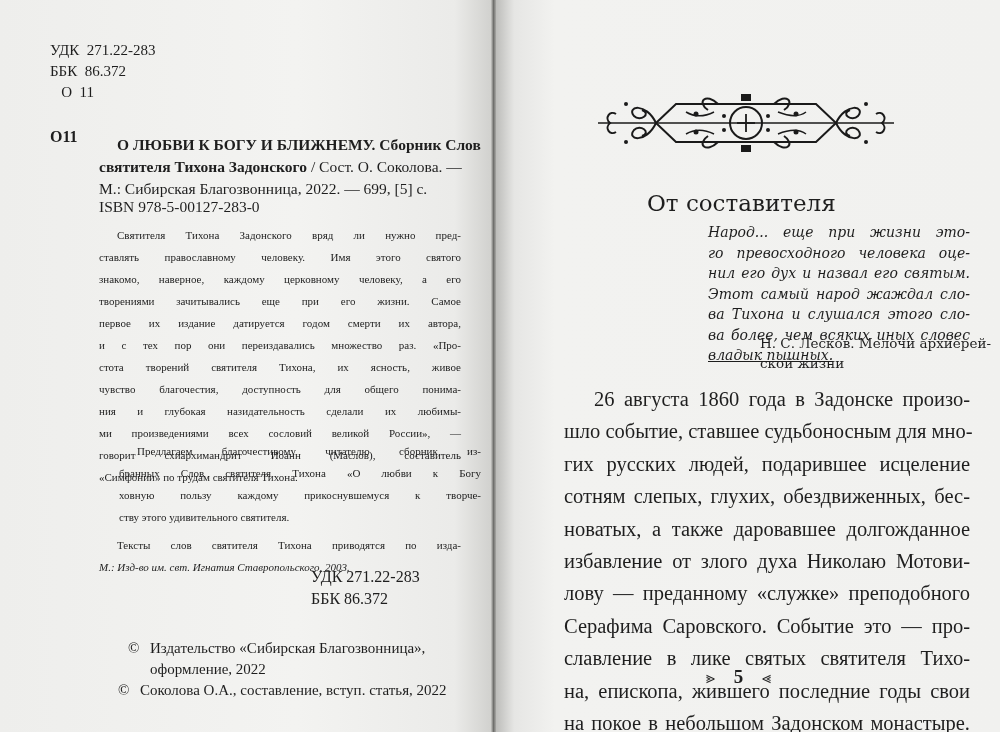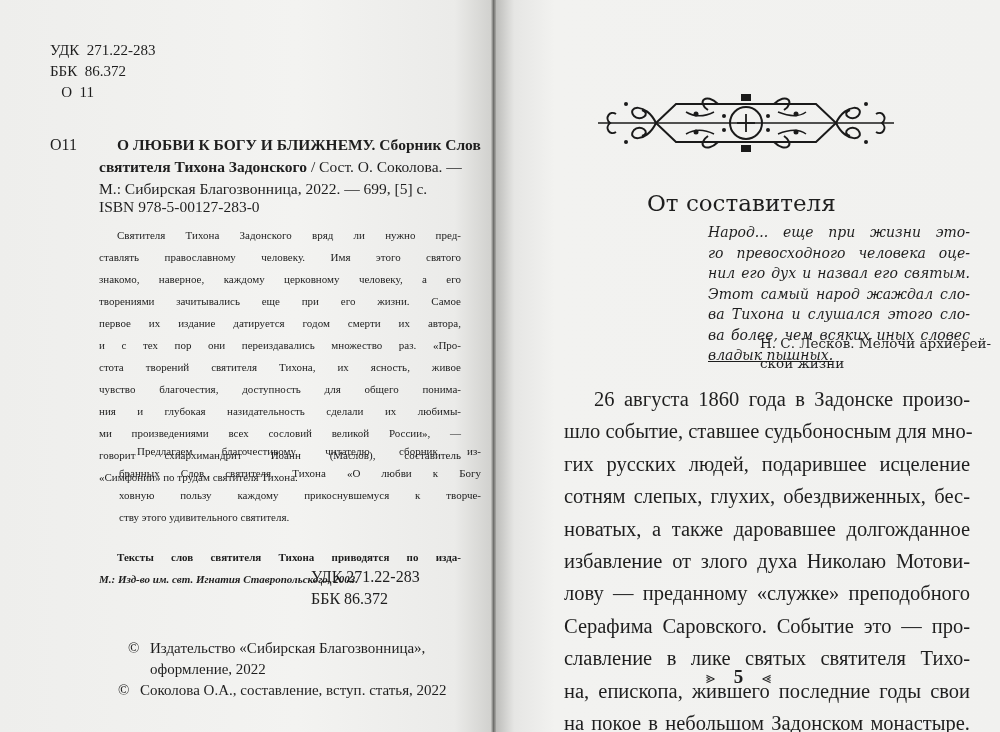--- a/index.html
+++ b/index.html
@@ -20,21 +20,21 @@
   }
   .gutter {
     position: absolute; left: 491px; top: 0; width: 5px; height: 732px;
     background: linear-gradient(to right, #c9c9c6, #6f6f6c, #a9a9a6);
   }
   .abs { position: absolute; white-space: nowrap; }
 
   
   .udk-block { left: 50px; top: 40px; font-size: 15px; line-height: 21px; }
   .udk-block div { white-space: pre; }
-  .o11-label { left: 50px; top: 136px; font-size: 16px; font-weight: normal; }
+  .o11-label { left: 50px; top: 128px; font-size: 16px; font-weight: bold; }
   .biblio { left: 99px; top: 134px; width: 360px; font-size: 15.5px; line-height: 22px; }
   .biblio .bold { font-weight: bold; }
   .isbn { left: 99px; top: 198px; font-size: 15.5px; }
   .para { position: absolute; left: 99px; width: 362px; font-size: 11px; line-height: 22px; text-align: justify; }
   .para .line { display: block; white-space: nowrap; text-align: justify; text-align-last: justify; height: 22px; }
   .para .line.last { text-align-last: left; }
   .para .indent { padding-left: 18px; }
   .ital { font-style: italic; }
   .udk-bottom { left: 311px; top: 566px; font-size: 16px; line-height: 22px; }
   .copyright { left: 118px; font-size: 15px; line-height: 21px; }
@@ -96,21 +96,21 @@
     <span class="line last">«Симфонии» по трудам святителя Тихона.</span>
   </div>
 
   <div class="para" style="top:440px;margin-left:20px;">
     <span class="line indent">Предлагаем благочестивому читателю сборник из-</span>
     <span class="line">бранных Слов святителя Тихона «О любви к Богу</span>
     <span class="line">ховную пользу каждому прикоснувшемуся к творче-</span>
     <span class="line last">ству этого удивительного святителя.</span>
   </div>
 
-  <div class="para" style="top:546px;font-weight:bold;">
+  <div class="para" style="top:534px;">
     <span class="line indent">Тексты слов святителя Тихона приводятся по изда-</span>
     <span class="line last ital">М.: Изд-во им. свт. Игнатия Ставропольского, 2003.</span>
   </div>
 
   <div class="abs udk-bottom">
     <div>УДК 271.22-283</div>
     <div>ББК 86.372</div>
   </div>
 
   <div class="abs copyright" style="top:638px;margin-left:10px;">

